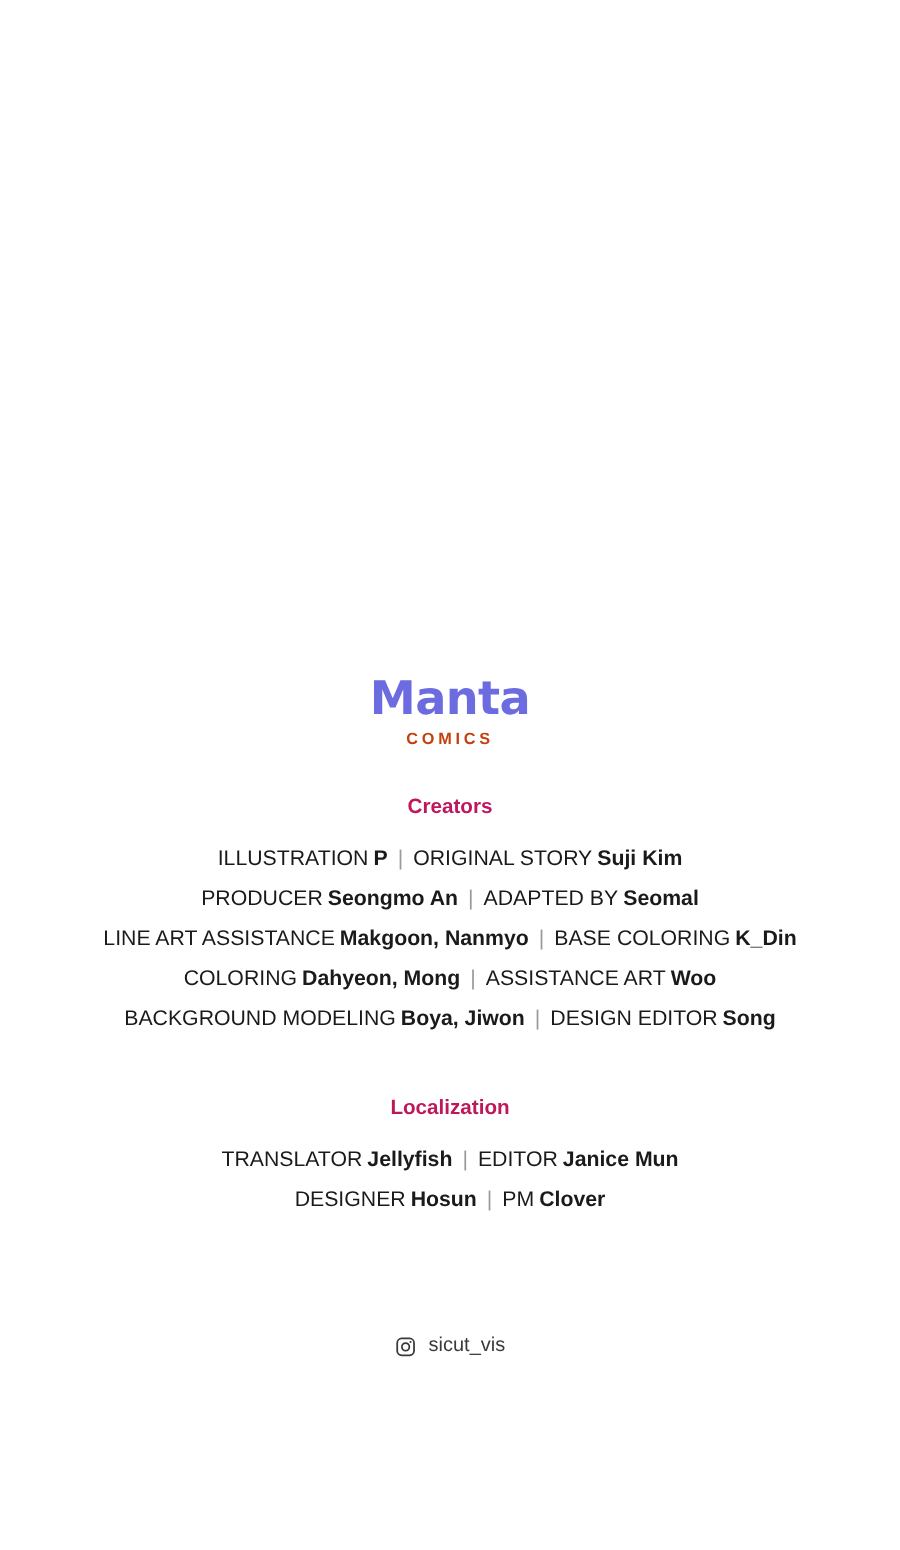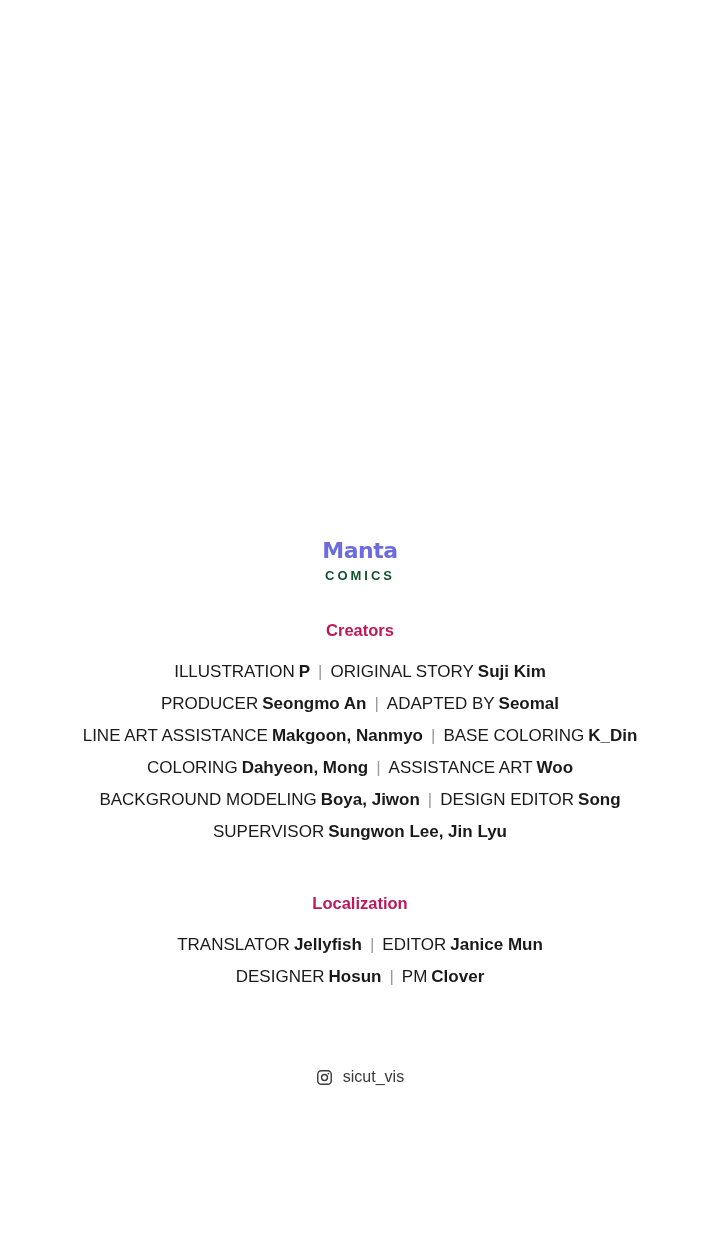--- a/index.html
+++ b/index.html
@@ -30,32 +30,32 @@
     top: 540px;
     left: 0;
     width: 720px;
     display: flex;
     flex-direction: column;
     align-items: center;
   }
   .logo {
     font-family: "DejaVu Sans", sans-serif;
     font-weight: bold;
-    font-size: 22px;
+    font-size: 37px;
     letter-spacing: -0.5px;
     color: #6C6CE0;
     line-height: 1;
     margin-bottom: 6px;
   }
   .logo-sub {
     font-family: "Liberation Sans", sans-serif;
     font-weight: bold;
     font-size: 13px;
     letter-spacing: 3px;
-    color: #14532d;
+    color: #c2410c;
     margin-bottom: 38px;
   }
   .section-title {
     font-family: "Liberation Sans", sans-serif;
     font-weight: bold;
     font-size: 16.5px;
     color: #be185d;
     margin-bottom: 16px;
     text-align: center;
   }
@@ -126,23 +126,20 @@
     </div>
 
     <div class="credit-line">
       <span class="role">COLORING</span><span class="name">Dahyeon, Mong</span><span class="sep">|</span><span class="role">ASSISTANCE ART</span><span class="name">Woo</span>
     </div>
 
     <div class="credit-line">
       <span class="role">BACKGROUND MODELING</span><span class="name">Boya, Jiwon</span><span class="sep">|</span><span class="role">DESIGN EDITOR</span><span class="name">Song</span>
     </div>
 
-    <div class="credit-line">
-      <span class="role">SUPERVISOR</span><span class="name">Sungwon Lee, Jin Lyu</span>
-    </div>
 
     <div class="section-title localization-title">Localization</div>
 
     <div class="credit-line">
       <span class="role">TRANSLATOR</span><span class="name">Jellyfish</span><span class="sep">|</span><span class="role">EDITOR</span><span class="name">Janice Mun</span>
     </div>
 
     <div class="credit-line">
       <span class="role">DESIGNER</span><span class="name">Hosun</span><span class="sep">|</span><span class="role">PM</span><span class="name">Clover</span>
     </div>

